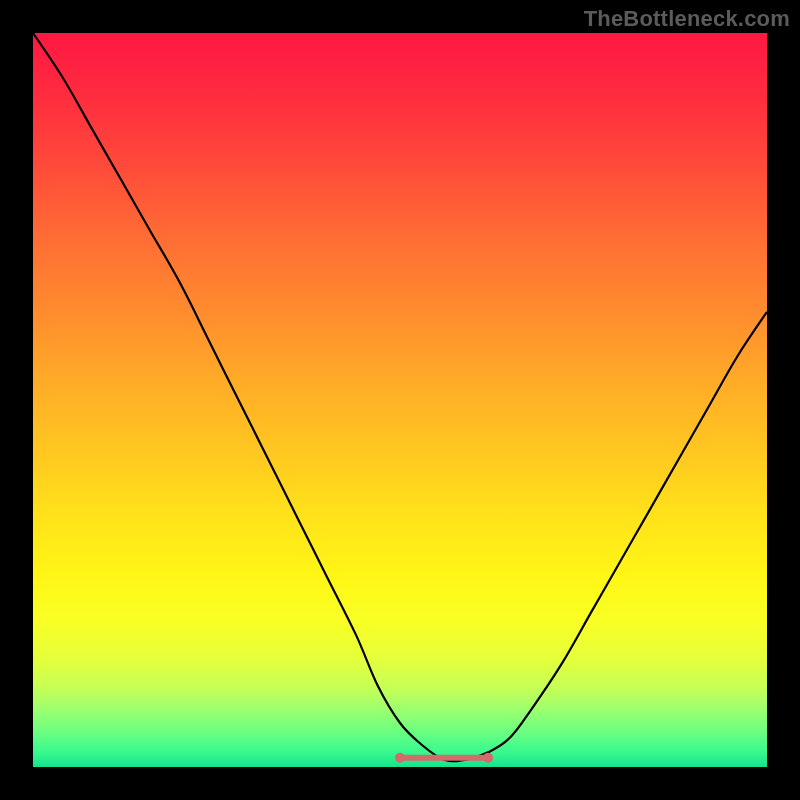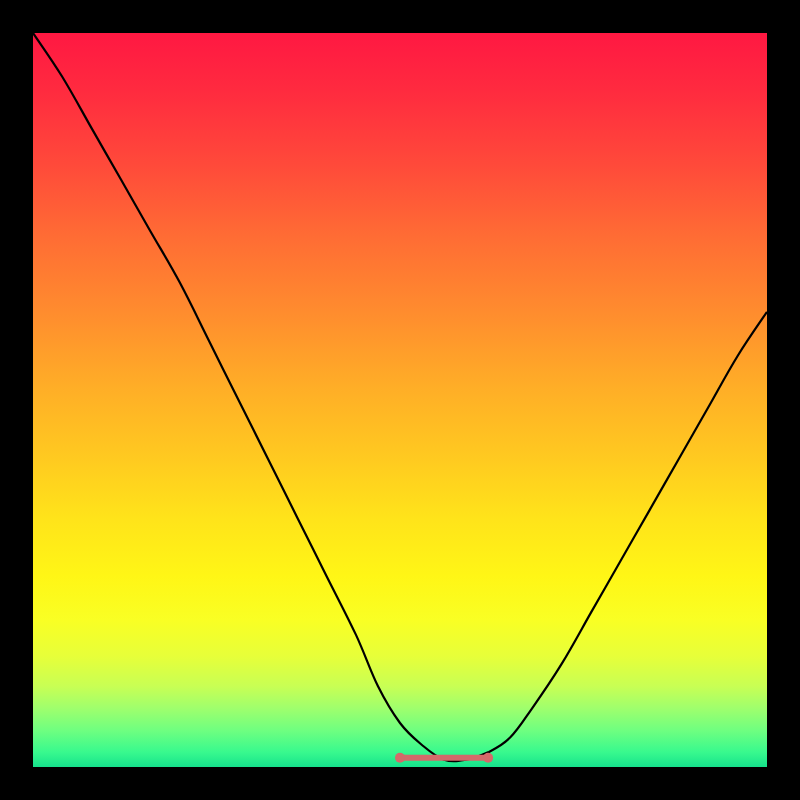--- a/index.html
+++ b/index.html
@@ -61,20 +61,21 @@
     font-weight: 600;
     letter-spacing: 0.2px;
     user-select: none;
   }
 </style>
 </head>
 <body>
 
 <div class="stage">
 
+  <div class="watermark">TheBottleneck.com</div>
 
   <div class="plot-area">
     <div class="gradient"></div>
     <svg class="curve-layer" viewBox="0 0 734 734" preserveAspectRatio="none">
       <path id="curve-path" fill="none" stroke-width="2.2" stroke="#000000" d="M 0.0 0.0 C 5.3 7.9, 18.8 26.9, 29.4 44.0 C 39.9 61.2, 48.2 76.9, 58.7 95.4 C 69.3 113.9, 77.5 128.3, 88.1 146.8 C 98.6 165.3, 106.9 179.7, 117.4 198.2 C 128.0 216.7, 136.2 229.7, 146.8 249.6 C 157.4 269.4, 165.6 287.1, 176.2 308.3 C 186.7 329.4, 195.0 345.9, 205.5 367.0 C 216.1 388.1, 224.3 404.6, 234.9 425.7 C 245.4 446.9, 253.7 463.3, 264.2 484.4 C 274.8 505.6, 283.0 522.0, 293.6 543.2 C 304.2 564.3, 313.7 582.1, 323.0 601.9 C 332.2 621.7, 337.1 637.4, 345.0 653.3 C 352.9 669.1, 359.1 679.4, 367.0 690.0 C 374.9 700.5, 381.1 705.4, 389.0 712.0 C 396.9 718.6, 403.1 724.0, 411.0 726.7 C 419.0 729.3, 425.1 728.0, 433.1 726.7 C 441.0 725.3, 447.2 723.3, 455.1 719.3 C 463.0 715.4, 469.2 712.6, 477.1 704.6 C 485.0 696.7, 489.9 688.5, 499.1 675.3 C 508.4 662.1, 517.9 648.4, 528.5 631.2 C 539.0 614.1, 547.3 598.4, 557.8 579.9 C 568.4 561.4, 576.6 547.0, 587.2 528.5 C 597.8 510.0, 606.0 495.6, 616.6 477.1 C 627.1 458.6, 635.4 444.2, 645.9 425.7 C 656.5 407.2, 664.7 392.8, 675.3 374.3 C 685.8 355.8, 694.1 340.1, 704.6 323.0 C 715.2 305.8, 728.7 286.8, 734.0 278.9"></path>
       <g id="flat-markers">
           <path d="M 367.0 724.7 L 381.7 724.7 L 396.4 724.7 L 411.0 724.7 L 425.7 724.7 L 440.4 724.7 L 455.1 724.7" fill="none" stroke="#d46a6a" stroke-width="6" stroke-linecap="round"></path>
           <circle cx="367.0" cy="724.7" r="5" fill="#d46a6a"></circle>
           <circle cx="455.1" cy="724.7" r="5" fill="#d46a6a"></circle>
         </g>

